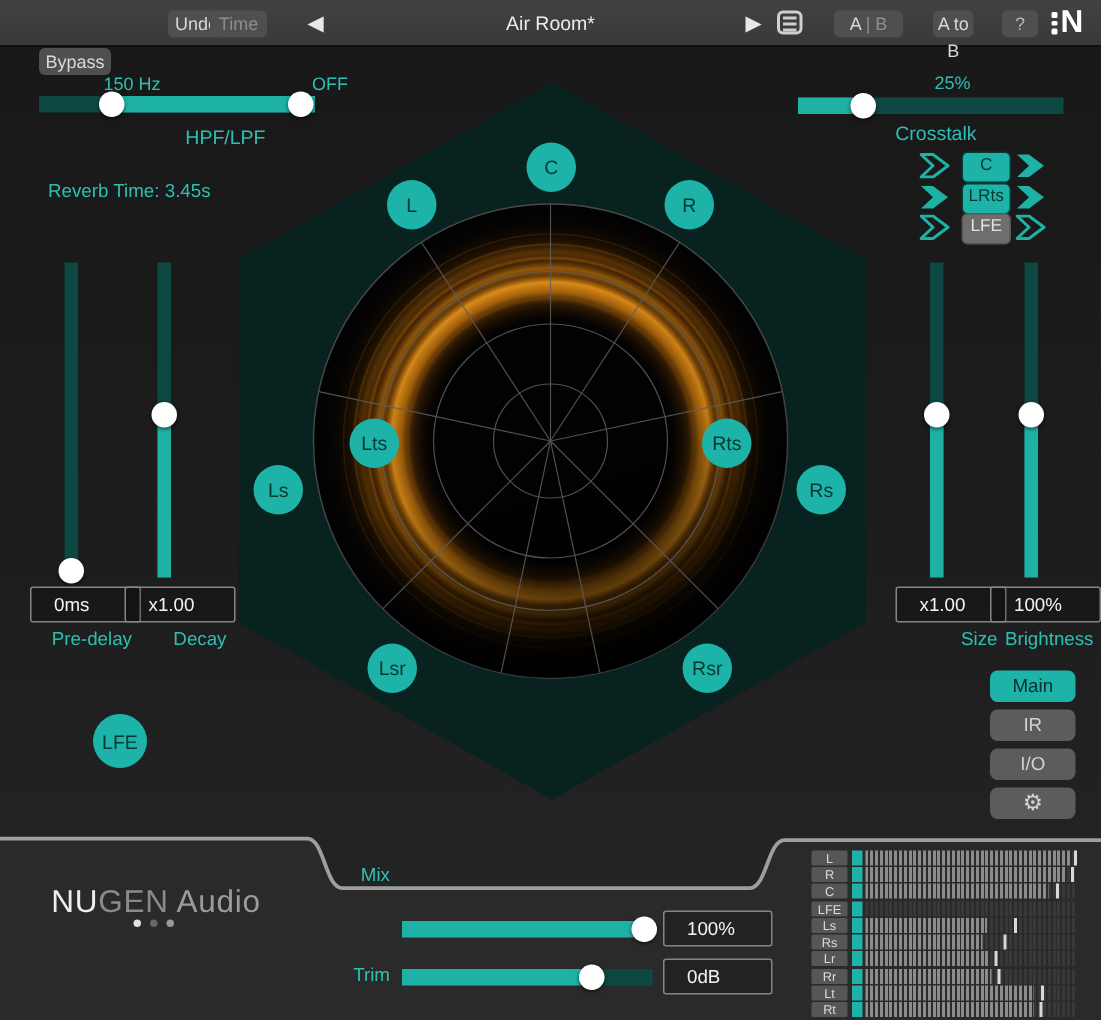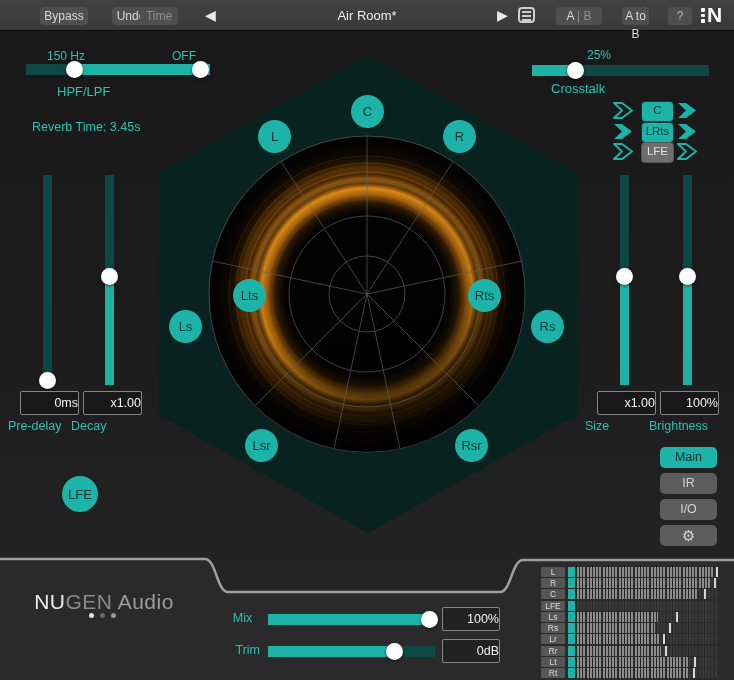--- a/index.html
+++ b/index.html
@@ -20,29 +20,29 @@
            border:2px solid #cfcfcf;border-radius:4px;padding-top:0px;}
   .menu-ic i{display:block;width:9px;height:2px;background:#cfcfcf;margin:2px auto 0;}
   .menu-ic i:first-child{margin-top:2px;}
   .brand{position:absolute;left:701px;top:4px;display:flex;align-items:center;}
   .brand .dots{display:flex;flex-direction:column;gap:2px;margin-right:2px;}
   .brand .dots b{width:4px;height:4px;background:#fff;border-radius:1px;}
   .brand .dots b:nth-child(2){height:3px;}
   .brand .n{color:#fff;font-size:21px;font-weight:600;line-height:22px;}
 
   
-  .teal-label{position:absolute;color:#2cc0b4;text-align:left;font-size:12.5px;}
+  .teal-label{position:absolute;color:#2cc0b4;text-align:right;font-size:12.5px;}
   .track-h{position:absolute;height:11px;background:#0d4843;}
   .hfill{position:absolute;top:0;bottom:0;background:#1eb2a7;}
   .handle{position:absolute;width:17px;height:17px;background:#fff;border-radius:50%;
           box-shadow:0 1px 3px rgba(0,0,0,.6);}
   .track-v{position:absolute;top:175px;width:9px;height:210px;background:#0d4843;}
   .vfill{position:absolute;left:0;right:0;bottom:0;background:#1eb2a7;}
   .vbox{position:absolute;width:57px;height:22px;border:1px solid #858585;border-radius:2px;
-        background:rgba(0,0,0,.18);color:#f2f2f2;font-size:12.5px;line-height:22px;text-align:right;}
+        background:rgba(0,0,0,.18);color:#f2f2f2;font-size:12.5px;line-height:22px;text-align:left;padding-left:15px;}
 
   
   .chbtn{position:absolute;width:33px;height:33px;border-radius:50%;background:#1db3a8;
          color:#063833;font-size:13px;display:flex;align-items:center;justify-content:center;}
   .chbtn.big{width:36px;height:36px;}
 
   
   .xbtn{position:absolute;left:641px;width:31px;height:19px;border-radius:4px;font-size:11.5px;
         line-height:19px;text-align:center;}
   .xbtn.on{background:#1db3a8;color:#063833;border:1px solid #083b36;line-height:17px;}
@@ -82,21 +82,21 @@
   .mfill{position:absolute;left:0;top:0;bottom:0;
        background:repeating-linear-gradient(90deg,#8c8c8c 0 2px,transparent 2px 3.2px);}
   .mpeak{position:absolute;top:0;bottom:0;width:2px;background:#d8d8d8;}
 </style>
 </head>
 <body>
 
 <div id="app">
 
   <div class="topbar">
-    <div class="tbtn" style="left:40px;width:48px;">Bypass</div>
+    <div class="tbtn" style="left:26px;width:48px;margin-top:25px;">Bypass</div>
     <div class="tbtn" style="left:96px;width:38px;margin-left:16px;">Undo</div>
     <div class="tbtn dim" style="left:140px;width:38px;">Time</div>
     <div class="tri" style="left:205px;">◀</div>
     <div class="title">Air Room*</div>
     <div class="tri" style="left:497px;">▶</div>
     <div class="menu-ic">
         <i></i>
         <i></i>
         <i></i>
       </div>
@@ -251,21 +251,21 @@
   </svg>
 
 
   <div class="logo-line"><span class="nu">NU</span><span class="gen">GEN</span><span class="audio"> Audio</span></div>
   <div class="logo-dots">
       <b></b>
       <b></b>
       <b></b>
     </div>
 
-  <div class="frow-label" style="left:225px;top:611px;text-align:center;">Mix</div>
+  <div class="frow-label" style="left:225px;top:576px;">Mix</div>
   <div class="track-h" style="left:268px;top:614px;width:167px;">
     <div class="hfill" style="left:0;width:167px;"></div>
   </div>
   <div class="handle" style="left:421px;top:611px;"></div>
   <div class="vbox" style="left:442px;top:607px;width:56px;">100%</div>
 
   <div class="frow-label" style="left:225px;top:643px;">Trim</div>
   <div class="track-h" style="left:268px;top:646px;width:167px;">
     <div class="hfill" style="left:0;width:127px;"></div>
   </div>

